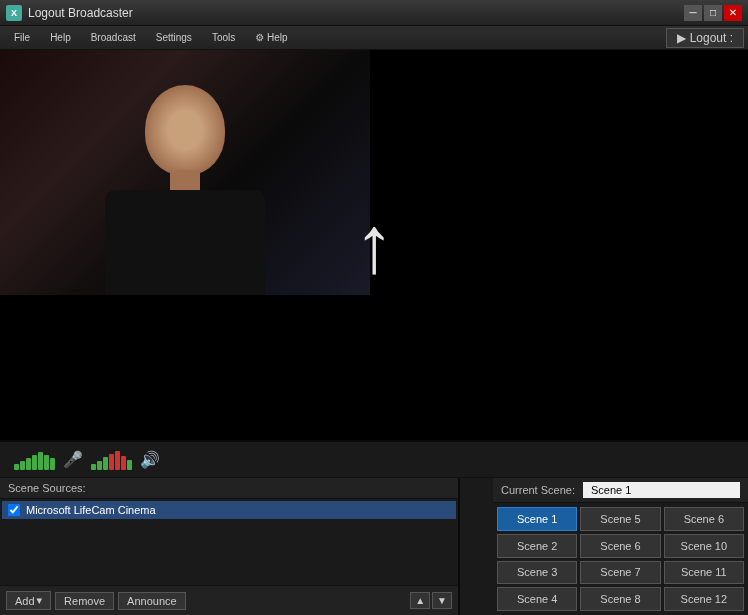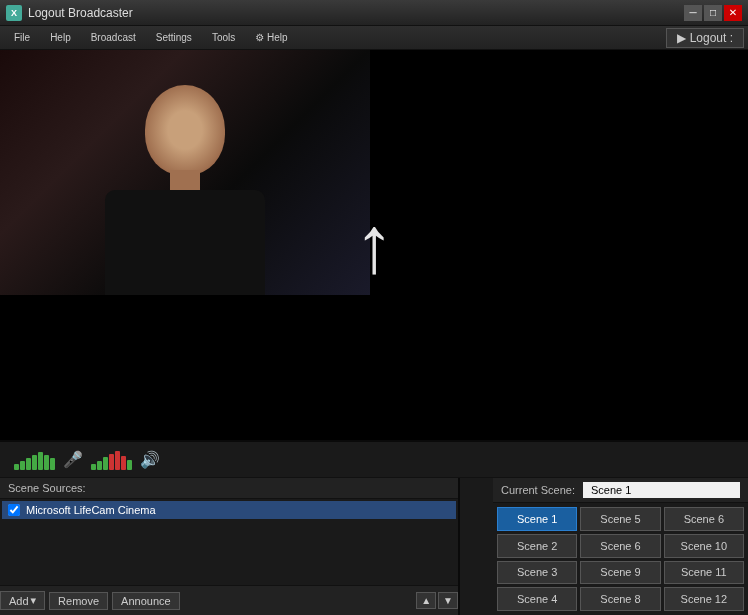--- a/index.html
+++ b/index.html
@@ -187,21 +187,21 @@
       margin-bottom: 1px;
       gap: 6px;
     }
     .source-item input[type=checkbox] { width: 12px; height: 12px; margin: 0; }
     #sources-footer {
       height: 30px;
       background: #222;
       border-top: 1px solid #111;
       display: flex;
       align-items: center;
-      padding: 0 0;
+      padding: 0 6px;
       gap: 4px;
     }
     .footer-btn {
       background: #333;
       border: 1px solid #555;
       color: #ccc;
       padding: 2px 8px;
       font-size: 11px;
       cursor: pointer;
       display: flex; align-items: center; gap: 2px;
@@ -355,21 +355,21 @@
         <div id="current-scene-value">Scene 1</div>
       </div>
       <div id="scenes-grid">
       <button class="scene-btn active">Scene 1</button>
           <button class="scene-btn">Scene 5</button>
           <button class="scene-btn">Scene 6</button>
           <button class="scene-btn">Scene 2</button>
           <button class="scene-btn">Scene 6</button>
           <button class="scene-btn">Scene 10</button>
           <button class="scene-btn">Scene 3</button>
-          <button class="scene-btn">Scene 9</button>
+          <button class="scene-btn">Scene 7</button>
           <button class="scene-btn">Scene 11</button>
           <button class="scene-btn">Scene 4</button>
           <button class="scene-btn">Scene 8</button>
           <button class="scene-btn">Scene 12</button>
         </div>
     </div>
   </div>
 </div>
 
 </body></html>

